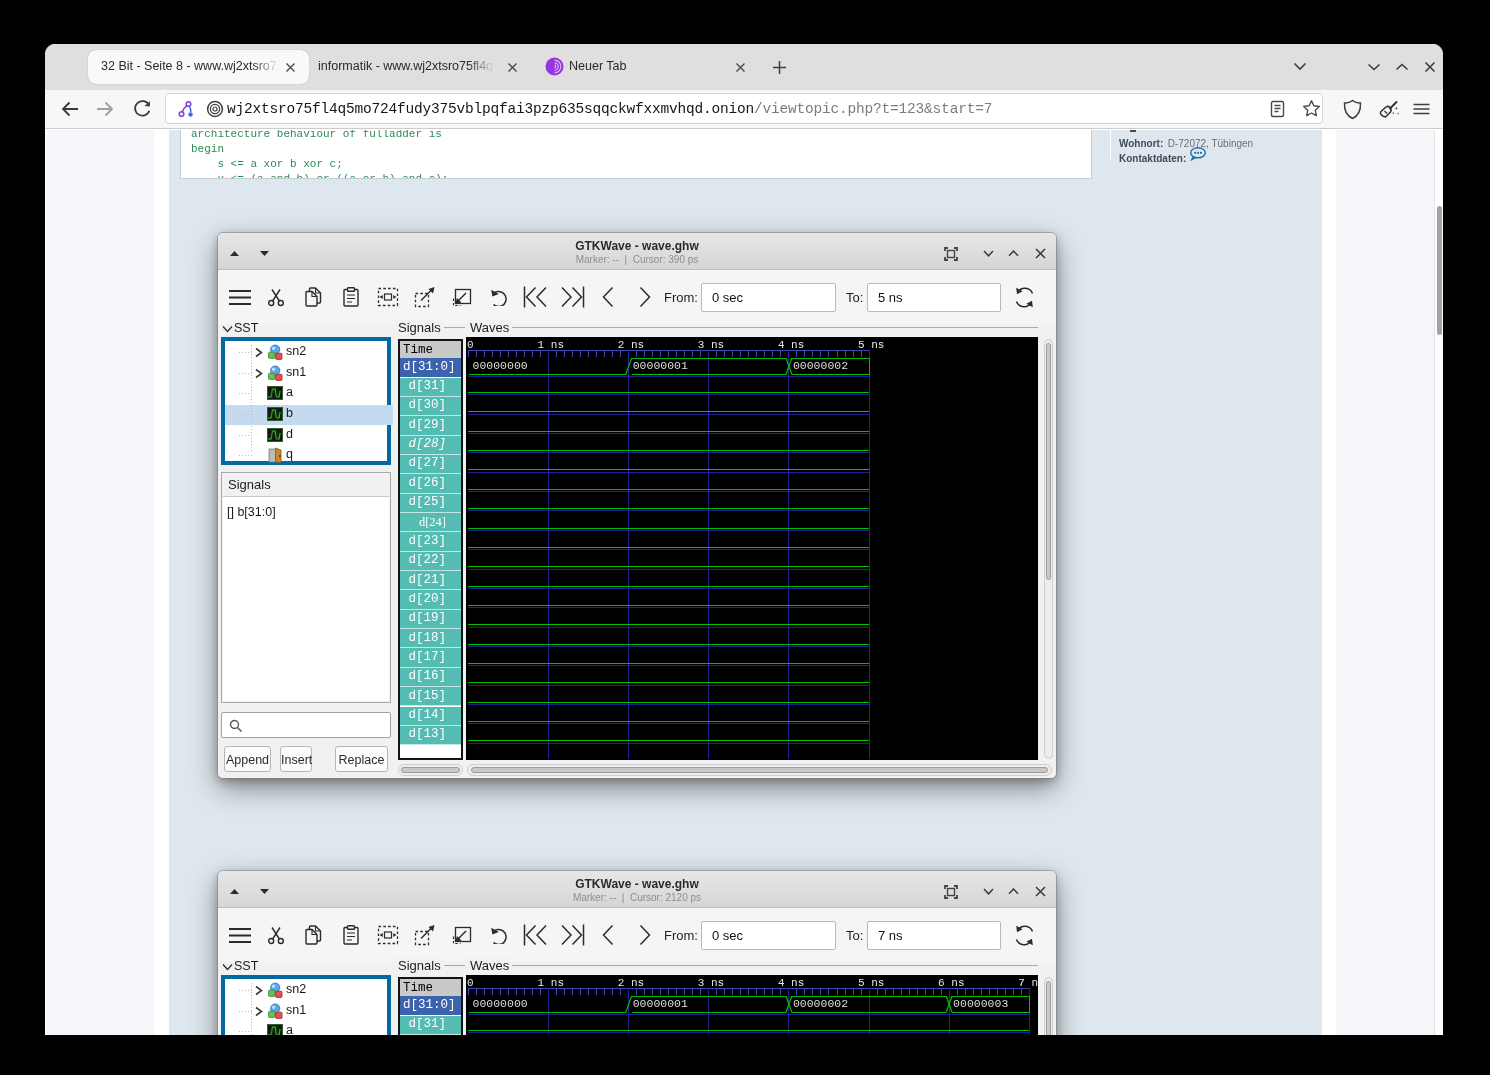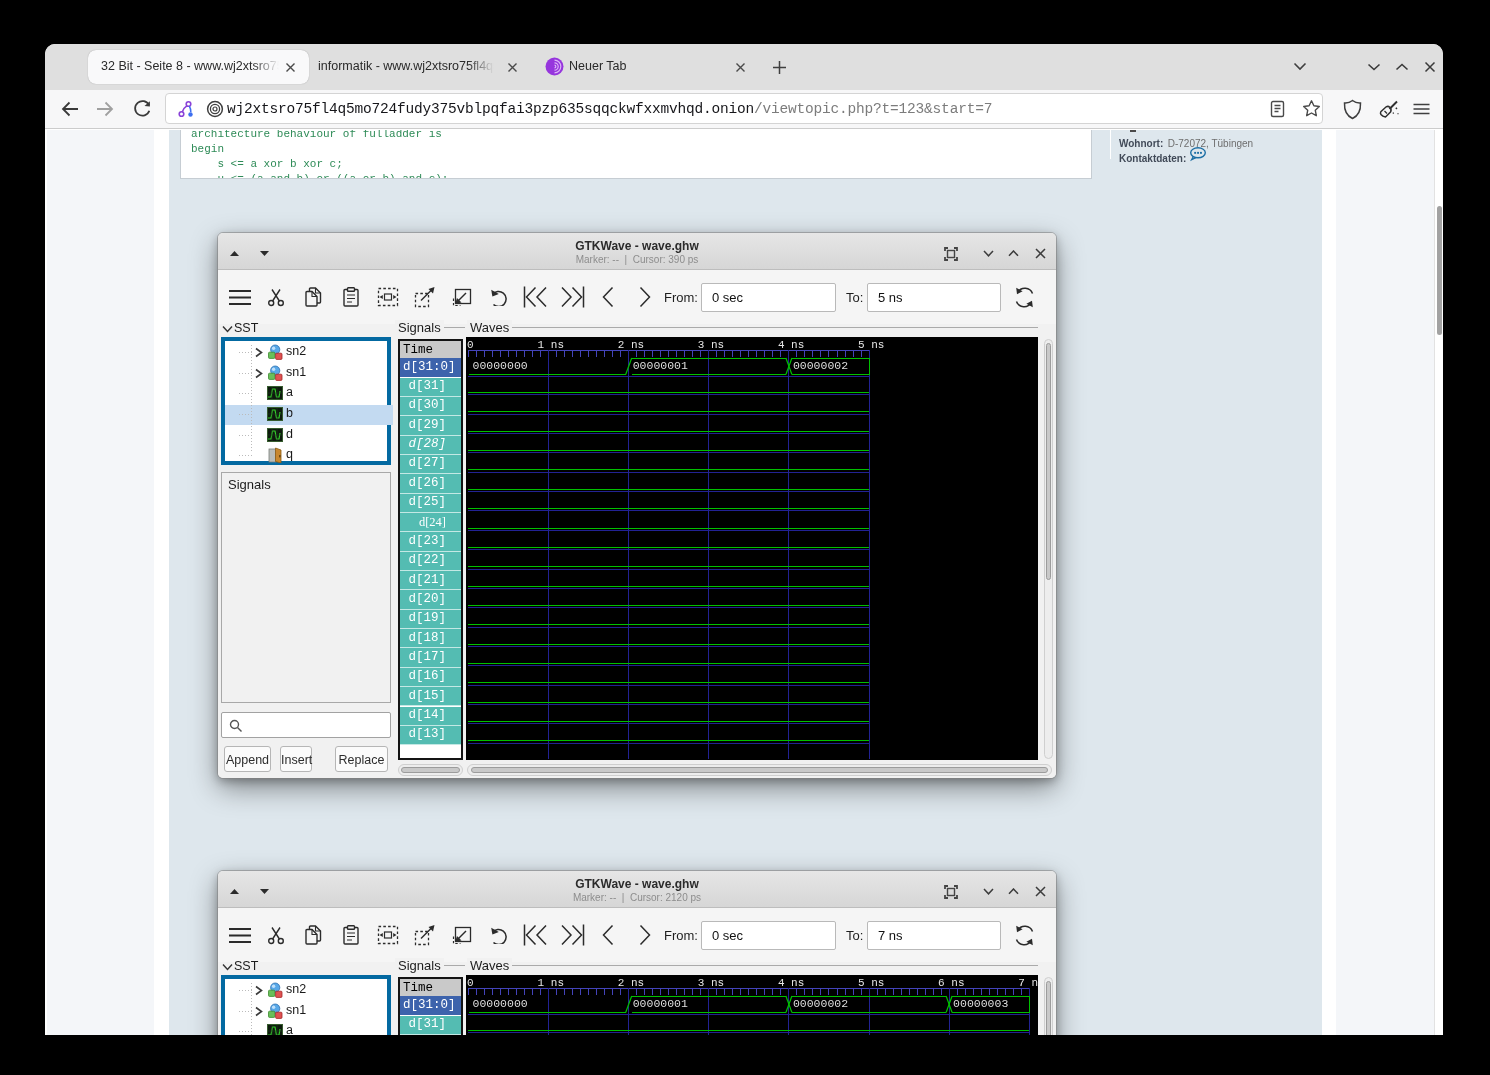--- a/index.html
+++ b/index.html
@@ -340,20 +340,23 @@
               <svg class="abs" style="left:42px;top:106px" width="16" height="16">
                 <rect x="2" y="2" width="7" height="13" fill="#b9bdb9" stroke="#7a7f7a" stroke-width="0.8"></rect>
                 <path d="M8.5 1 L14 3 L14 16 L8.5 14.5 Z" fill="#c8882e" stroke="#8a5a14" stroke-width="0.8"></path>
                 <rect x="12.2" y="8" width="1.3" height="2.4" fill="#5a3a0a"></rect>
               </svg>
               <div class="abs" style="left:14px;top:114px;width:14px;height:1px;background-image:linear-gradient(90deg,#bbb 1px, transparent 1px);background-size:3px 1px;"></div>
               <div class="abs" style="left:61px;top:106px;font-size:12.5px;color:#1a1a1a;">q</div>
             </div>
             <div class="abs sigframe">
               <div class="abs" style="left:6px;top:4px;font-size:13px;color:#1c1c1c;">Signals</div>
+              <div class="abs sigwhite">
+                <span style="position:absolute;left:4px;top:8px;font-size:12.5px;color:#1a1a1a;">[] b[31:0]</span>
+              </div>
             </div>
             <div class="abs searchbox">
               <svg class="abs" style="left:7px;top:6px" width="14" height="14">
                 <g stroke="#555" stroke-width="1.4" fill="none">
                   <circle cx="5.5" cy="5.5" r="4"></circle>
                   <path d="M8.5 8.5 L12.5 12.5"></path>
                 </g>
               </svg>
             </div>
             <div class="abs gbtn" style="left:6px;width:47px;">Append</div>

